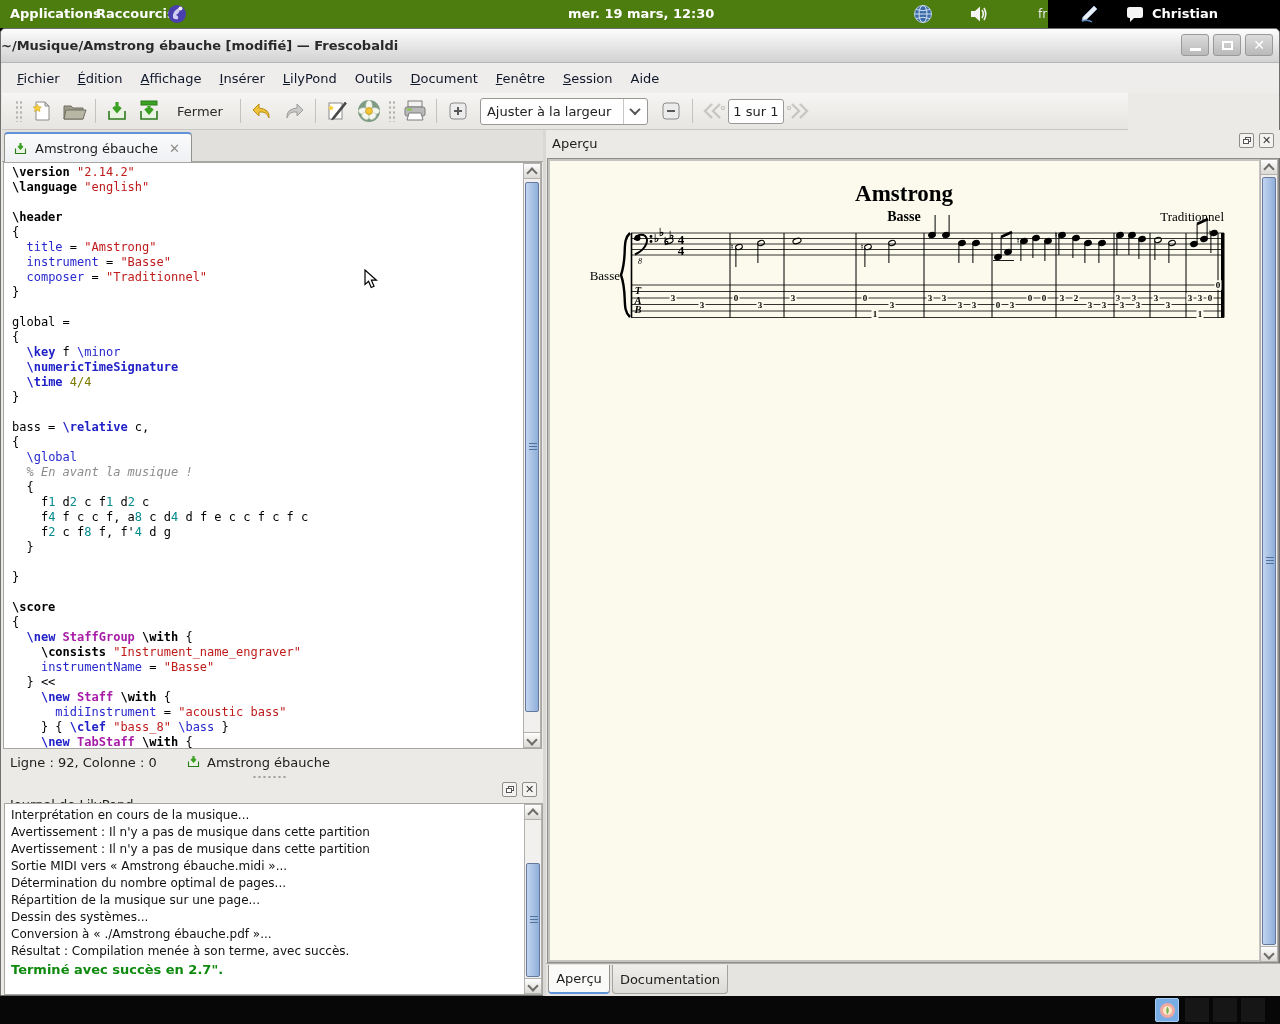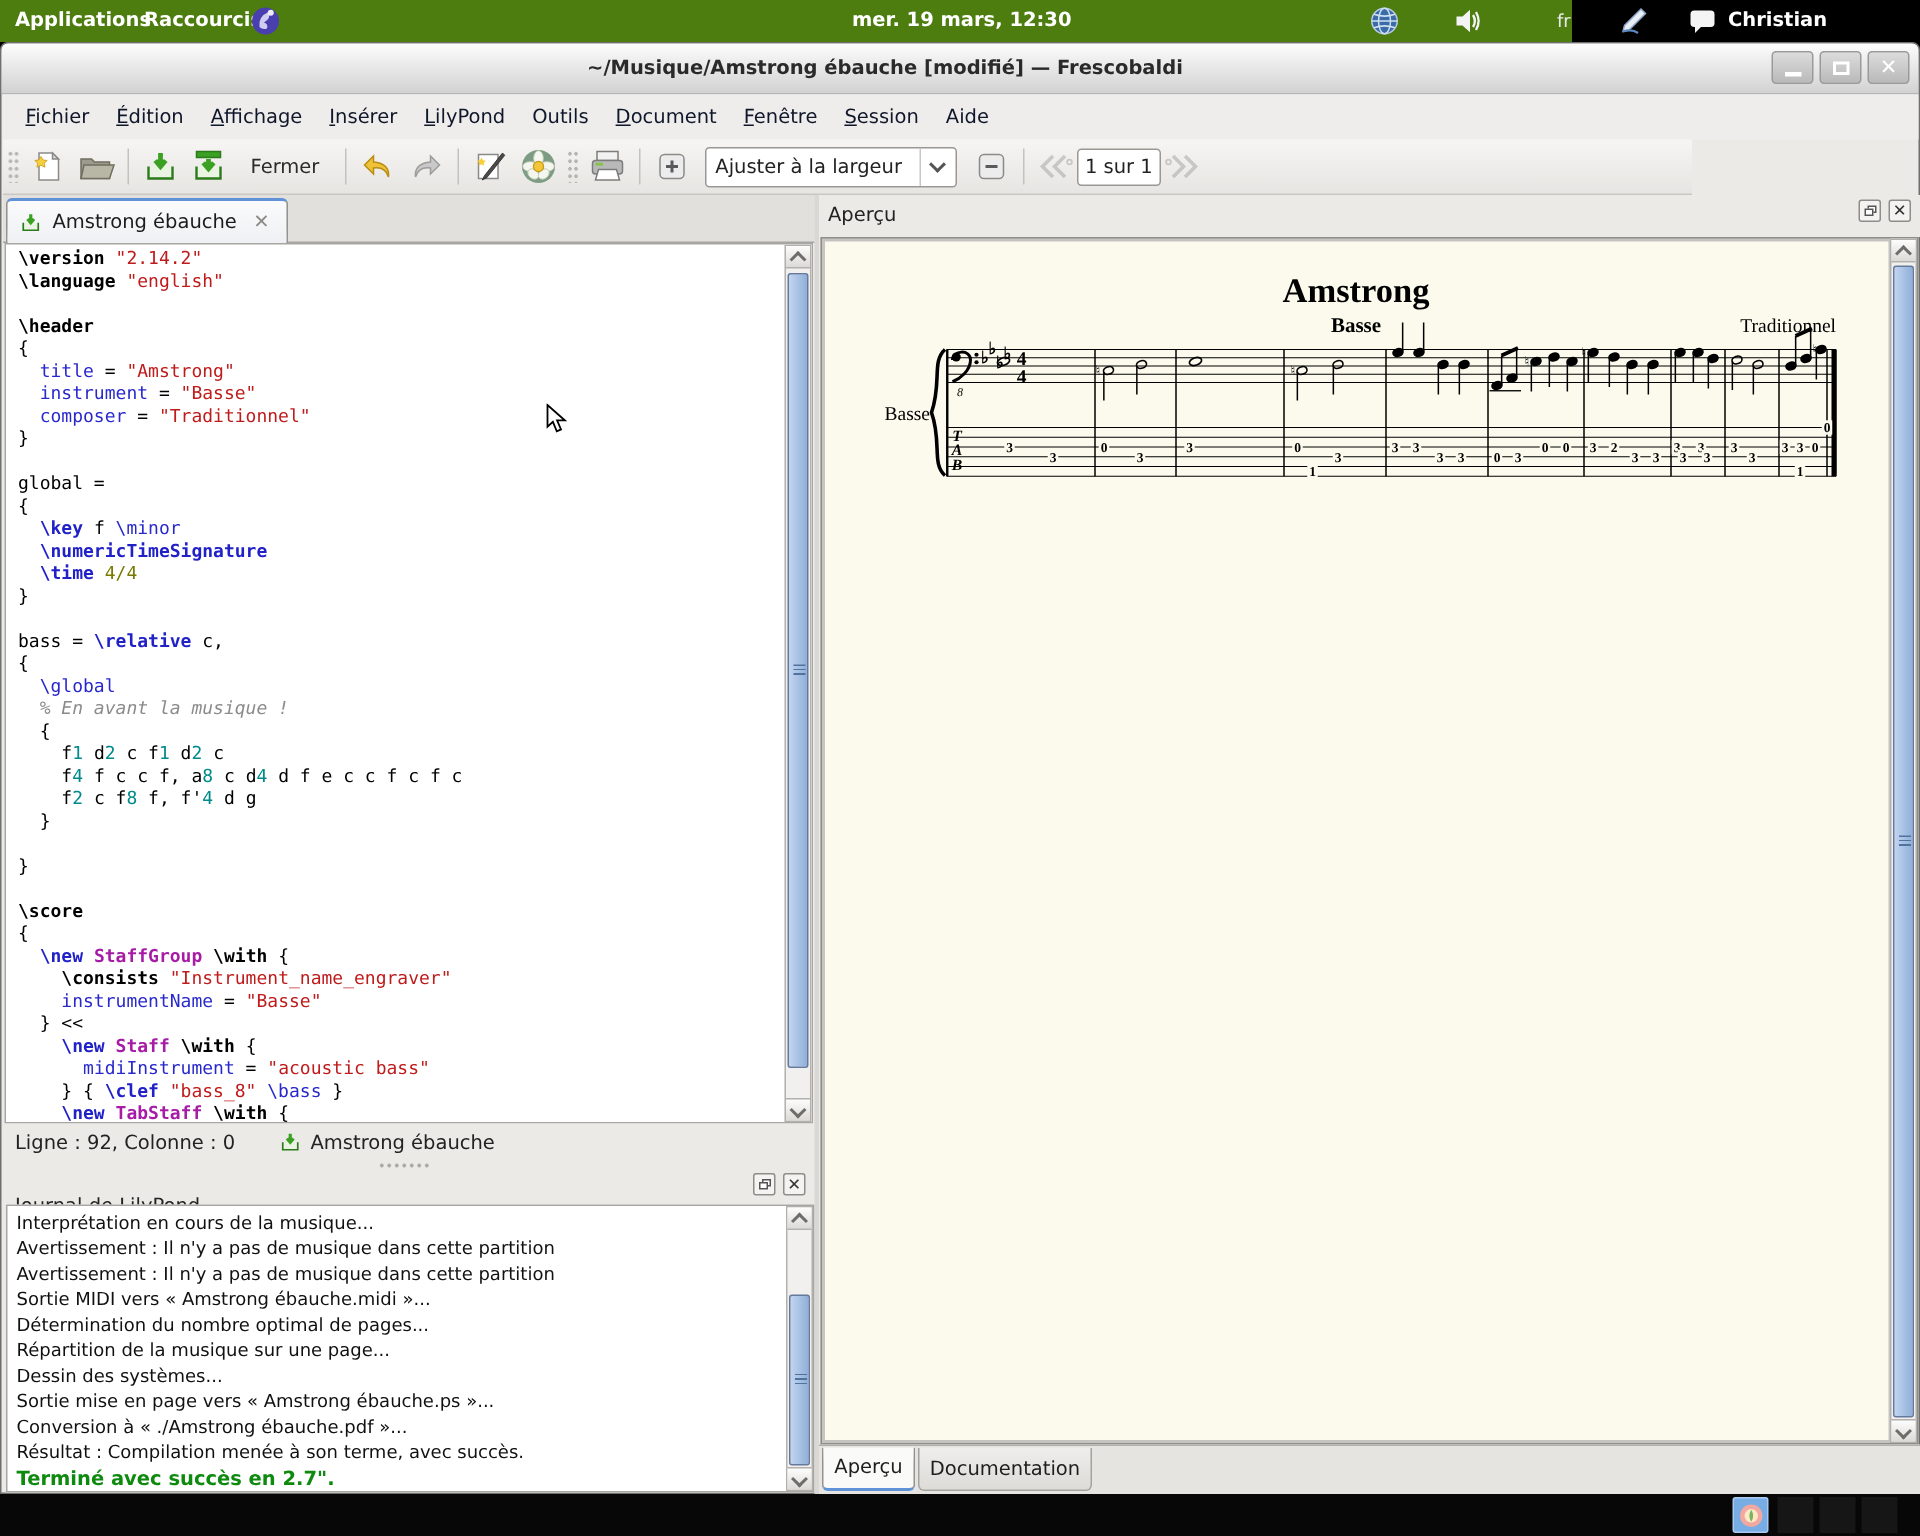--- a/index.html
+++ b/index.html
@@ -12,32 +12,32 @@
   
   .panel-top { position:absolute; left:0; top:0; width:1048px; height:28px; background:#4d7c0f; color:#fff; }
   .panel-top .pmenu { position:absolute; top:0; height:28px; line-height:28px; font-size:13px; font-weight:600; padding:0 8px; }
   .panel-clock { position:absolute; top:0; height:28px; line-height:28px; font-size:13px; font-weight:600; left:568px; }
   .panel-right-label { position:absolute; top:0; height:28px; line-height:28px; font-size:13px; }
   .pt-icon { position:absolute; top:3px; width:22px; height:22px; }
   
   .window { position:absolute; left:0; top:28px; width:1280px; height:968px; background:#eceae7; border:1px solid #6f6f6f; border-radius:5px 5px 0 0; }
   .titlebar { position:absolute; left:0; top:0; width:100%; height:34px;
     background:linear-gradient(#fdfdfd,#e9e9e9 45%,#d2d2d2); border-bottom:1px solid #b5b5b5; border-radius:5px 5px 0 0; }
-  .titlebar .wtitle { position:absolute; left:0; right:110px; top:0; height:24px; line-height:34px; text-align:center; font-size:13px; font-weight:bold; color:#2a2a2a;padding-left:10px; }
+  .titlebar .wtitle { position:absolute; left:0; right:110px; top:0; height:24px; line-height:34px; text-align:left; font-size:13px; font-weight:bold; color:#2a2a2a; }
   .winbtns { position:absolute; right:6px; top:5px; display:flex; gap:4px; }
   .winbtn { width:28px; height:22px; border:1px solid #9a9a9a; border-radius:3px; background:linear-gradient(#dcdcdc,#b9b9b9); position:relative; }
   .winbtn .g-min { position:absolute; left:8px; bottom:4px; width:11px; height:3px; background:#fff; }
   .winbtn .g-max { position:absolute; left:8px; top:6px; width:11px; height:9px; border:2px solid #fff; }
   .winbtn .g-close { position:absolute; left:0; top:0; width:100%; height:100%; color:#fff; font-size:14px; font-weight:bold; text-align:center; line-height:21px; }
   
   .menubar { position:absolute; left:1px; top:34px; width:1277px; height:30px; background:#efedeb; display:flex; align-items:center; padding-left:6px; }
   .menu-item { font-size:13px; color:#0f172a; padding:4px 9px; cursor:default; }
   .menu-item .accel { text-decoration:underline; }
   
-  .toolbar { position:absolute; left:1px; top:64px; width:1126px; height:37px; background:linear-gradient(#f6f5f3,#e7e5e2); border-bottom:1px solid #c9c7c3; display:flex; align-items:center; }
+  .toolbar { position:absolute; left:1px; top:64px; width:1126px; height:37px; background:linear-gradient(#f6f5f3,#e7e5e2); border-bottom:1px solid #c9c7c3; display:flex; align-items:center;padding-left:10px; }
   .grip { width:8px; height:22px; margin:0 3px; background:radial-gradient(circle,#b7b5b1 1px,transparent 1.4px); background-size:4px 5px; }
   .tbtn { width:30px; height:28px; display:flex; align-items:center; justify-content:center; border-radius:3px; margin:0 1px; }
   .tsep { width:1px; height:24px; background:#c4c2be; margin:0 5px; }
   .tbtn-text { font-size:13px; color:#2b2b2b; padding:0 12px; }
   .combo { height:27px; background:#fff; border:1px solid #9a9894; border-radius:3px; display:flex; align-items:center; font-size:13px; color:#222; }
   .combo .c-label { padding:0 6px; white-space:nowrap; }
   .combo .c-arrow { width:24px; align-self:stretch; border-left:1px solid #c9c7c3; display:flex; align-items:center; justify-content:center; }
   .chev-down { width:8px; height:8px; border-right:2px solid #555; border-bottom:2px solid #555; transform:rotate(45deg) translate(-1px,-1px); }
   .pagefield { width:56px; height:25px; background:#fff; border:1px solid #9a9894; border-radius:3px; text-align:center; font-size:13px; line-height:23px; color:#222; }
   .navbtn { width:30px; height:28px; display:flex; align-items:center; justify-content:center; opacity:.55; }
@@ -318,21 +318,20 @@
 
     <div class="logarea">
       <div id="log" style="padding-top:3px">
           <div class="log-line">Interprétation en cours de la musique...</div>
           <div class="log-line">Avertissement : Il n'y a pas de musique dans cette partition</div>
           <div class="log-line">Avertissement : Il n'y a pas de musique dans cette partition</div>
           <div class="log-line">Sortie MIDI vers « Amstrong ébauche.midi »...</div>
           <div class="log-line">Détermination du nombre optimal de pages...</div>
           <div class="log-line">Répartition de la musique sur une page...</div>
           <div class="log-line">Dessin des systèmes...</div>
-          <div class="log-line">Sortie mise en page vers « Amstrong ébauche.ps »...</div>
           <div class="log-line">Conversion à « ./Amstrong ébauche.pdf »...</div>
           <div class="log-line">Résultat : Compilation menée à son terme, avec succès.</div>
           <div class="log-final">Terminé avec succès en 2.7".</div>
         </div>
       <div class="sb-v" style="right:0;top:0;height:190px">
         <div class="sb-btn"></div>
         <div class="sb-thumb" style="top:58px;height:114px"></div>
         <div class="sb-btn bot"></div>
       </div>
     </div>

